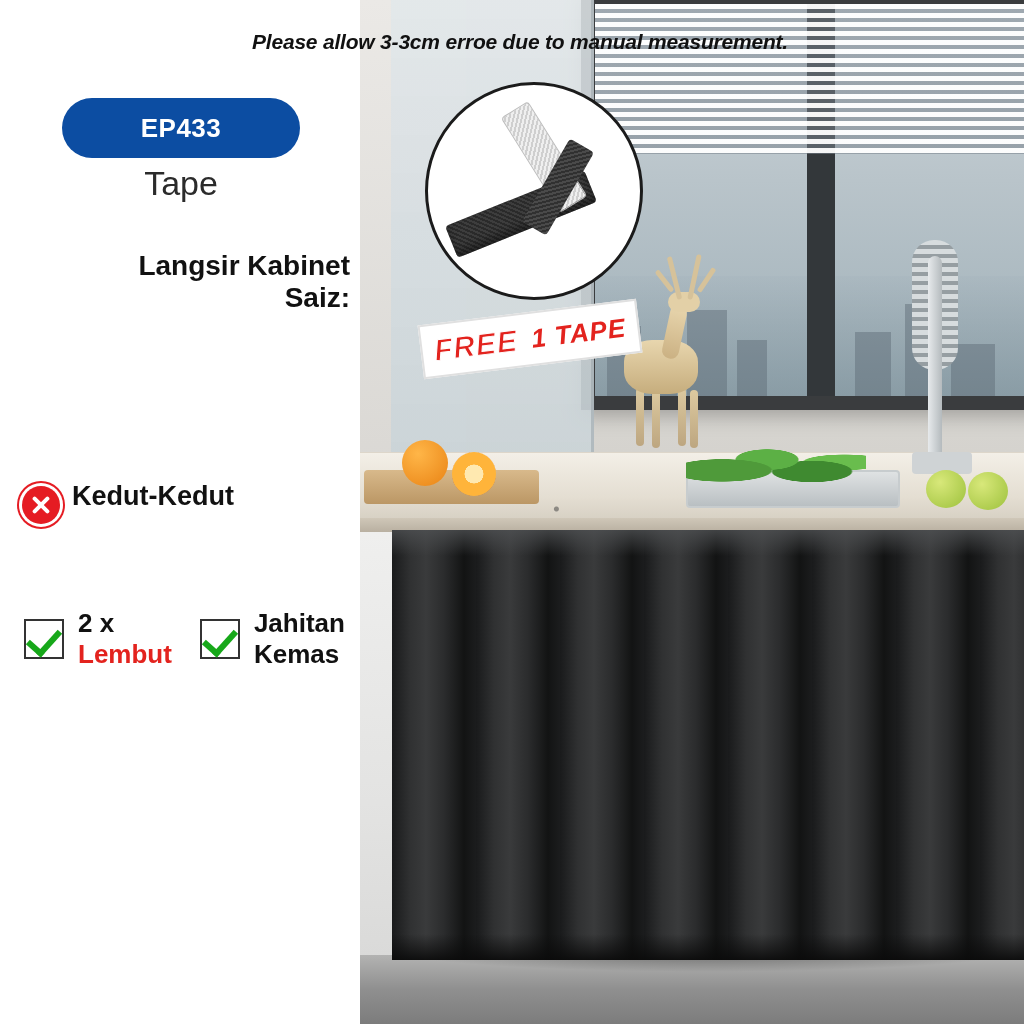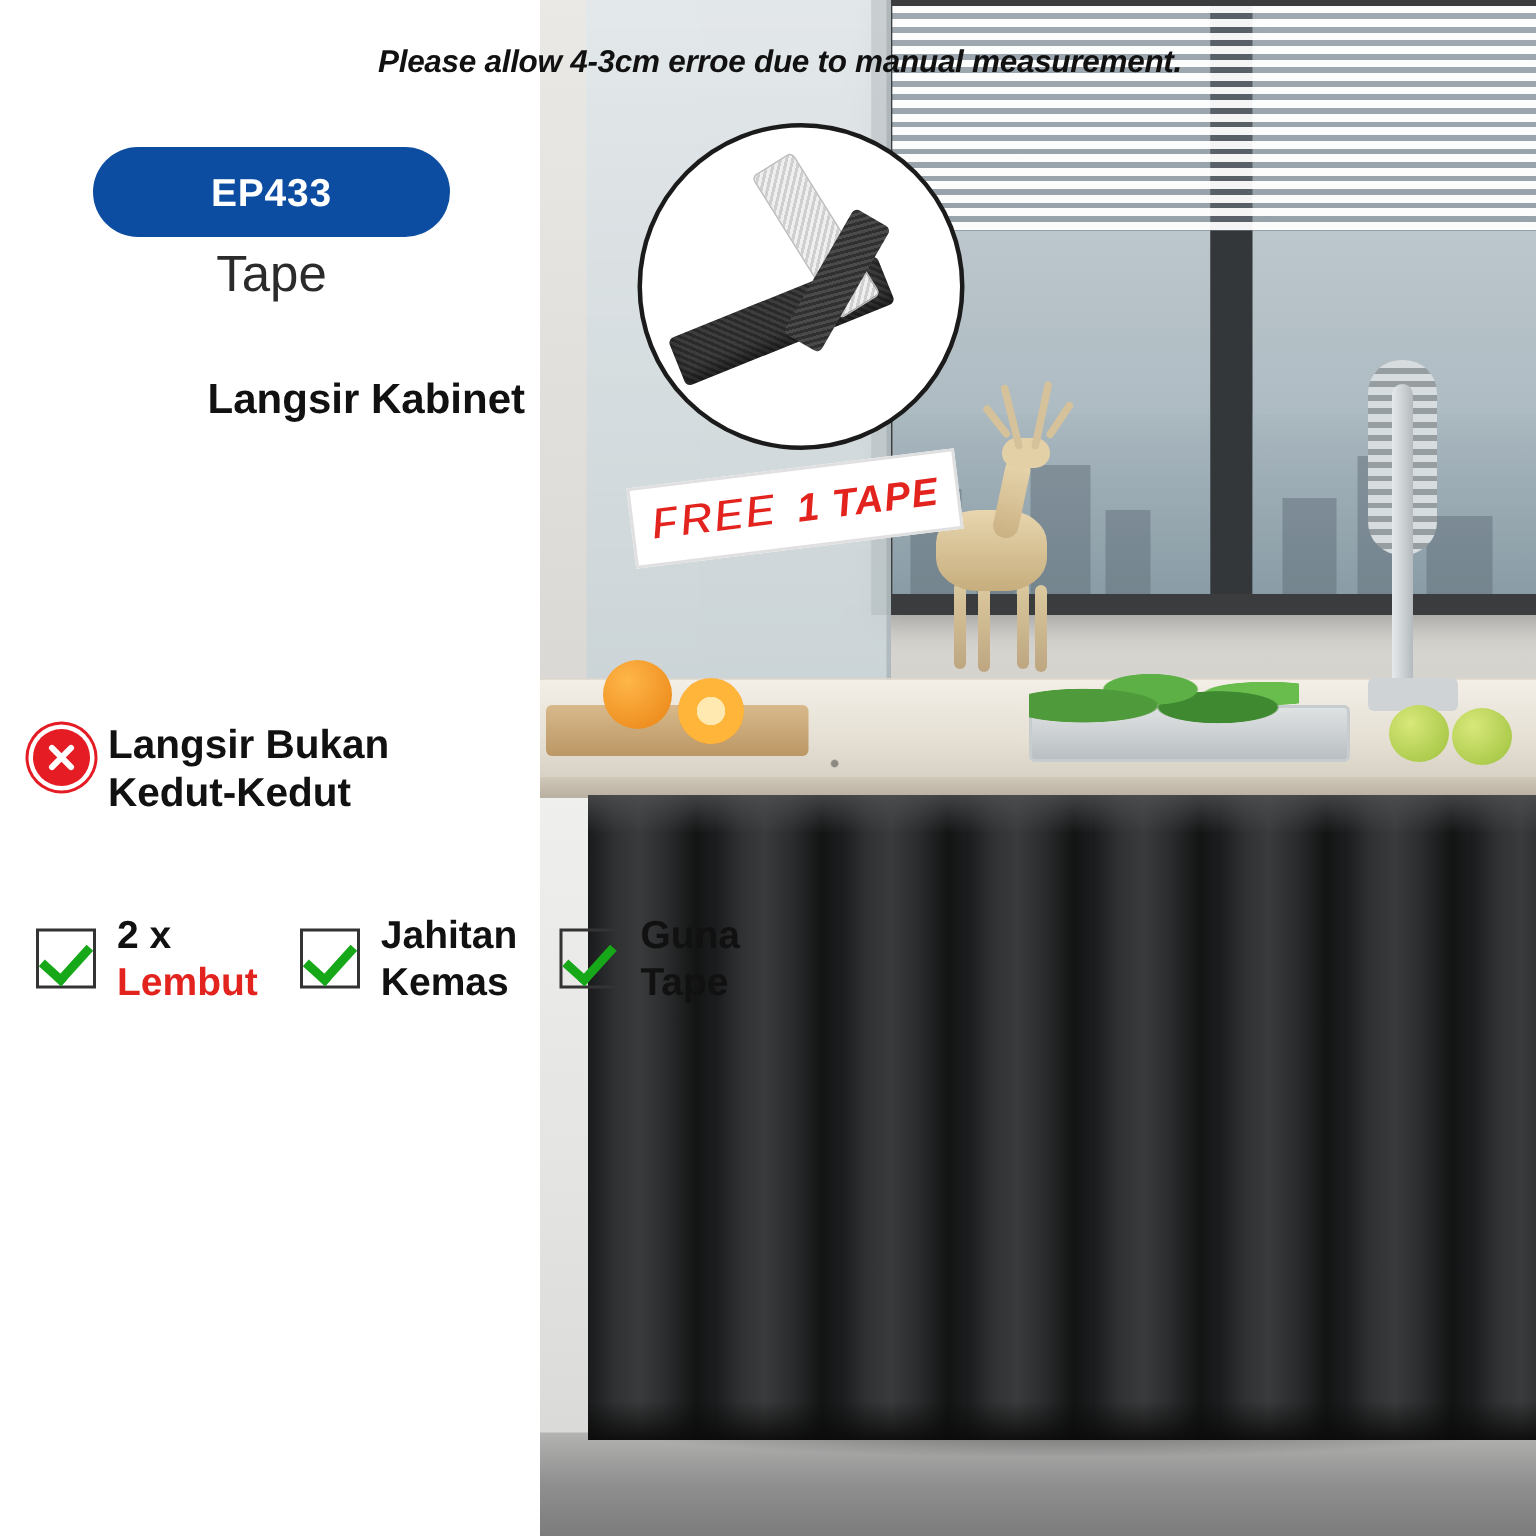--- a/index.html
+++ b/index.html
@@ -470,36 +470,36 @@
     </div>
     <div class="floor"></div>
     <div class="curtain-shadow"></div>
     <div class="curtain">
       <div class="pleats"></div>
       <div class="curtain-top"></div>
       <div class="curtain-bottom"></div>
     </div>
   </div>
 
-  <div class="top-note">Please allow 4-3cm erroe due to manual measurement.</div>
+  <div class="top-note">Please allow 3-3cm erroe due to manual measurement.</div>
 
   <div class="left-panel">
 
     <div class="badge">EP433</div>
     <div class="color-name">Tape</div>
 
     <div class="spec-title">
       <div>Langsir Kabinet</div>
+      <div>Saiz:</div>
     </div>
 
 
     <div class="neg-block">
       <div class="x-circle"></div>
       <div class="neg-text">
-        <div>Langsir Bukan</div>
         <div>Kedut-Kedut</div>
       </div>
     </div>
 
     <div class="checks">
 
       <div class="check-row">
         <div class="check-box"></div>
         <div class="check-text">
           <span>2 x </span><span class="hl">Lembut</span><span></span>
@@ -507,26 +507,20 @@
       </div>
 
 
       <div class="check-row">
         <div class="check-box"></div>
         <div class="check-text">
           <span>Jahitan Kemas</span><span class="hl"></span><span></span>
         </div>
       </div>
 
-      <div class="check-row">
-        <div class="check-box"></div>
-        <div class="check-text">
-          <span>Guna Tape</span><span class="hl"></span><span></span>
-        </div>
-      </div>
 
     </div>
   </div>
 
   <div class="tape-bubble">
     <div class="tape-strip s1"></div>
     <div class="tape-strip s2"></div>
     <div class="tape-strip s3"></div>
   </div>
   <div class="free-ribbon">

